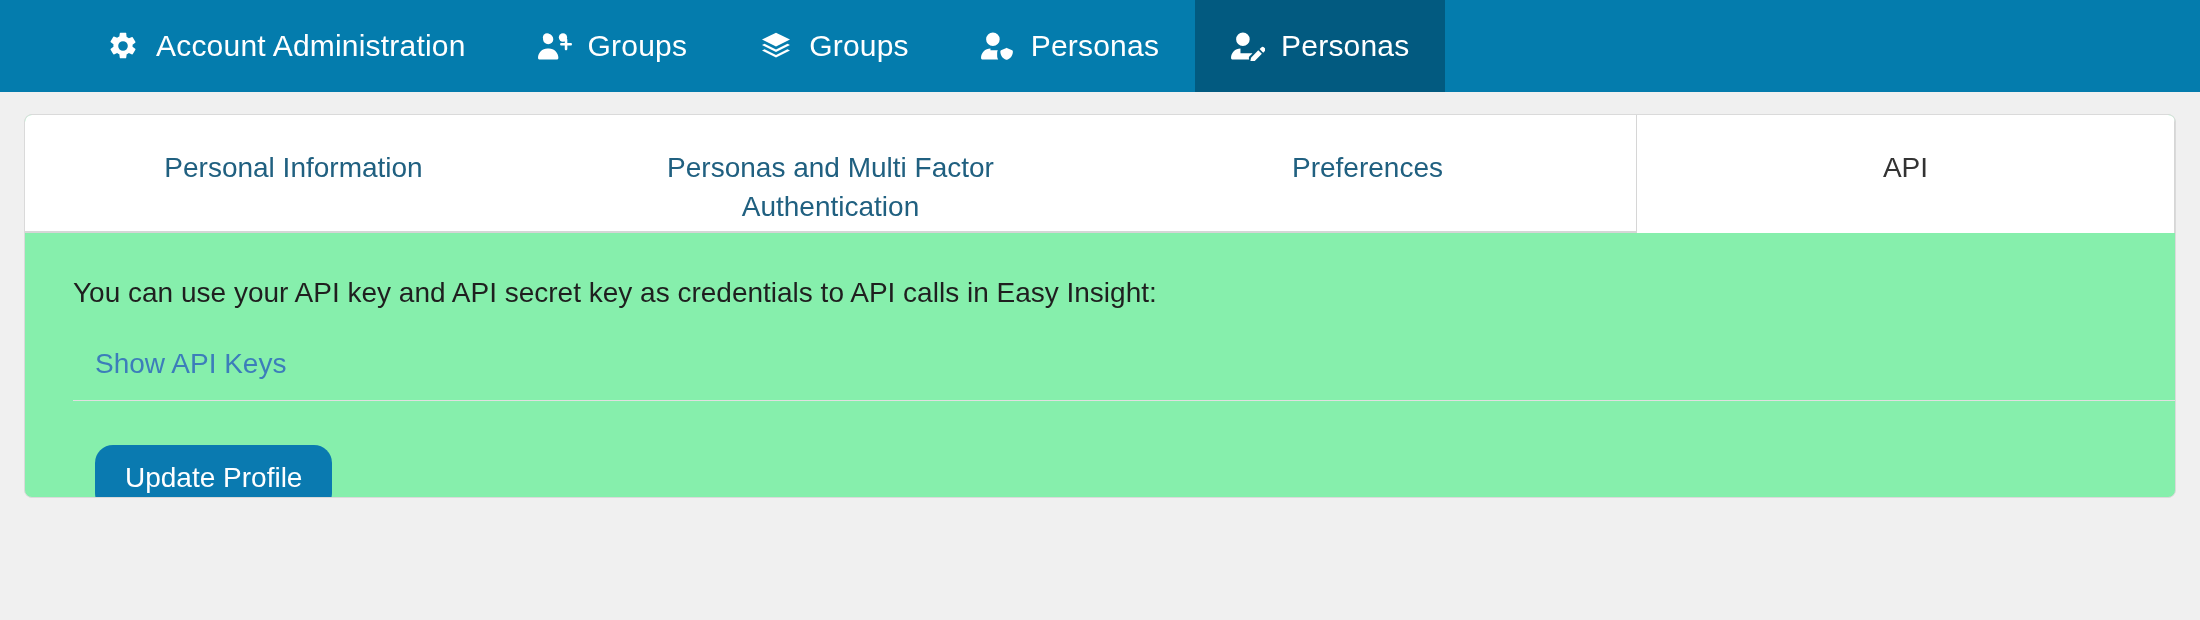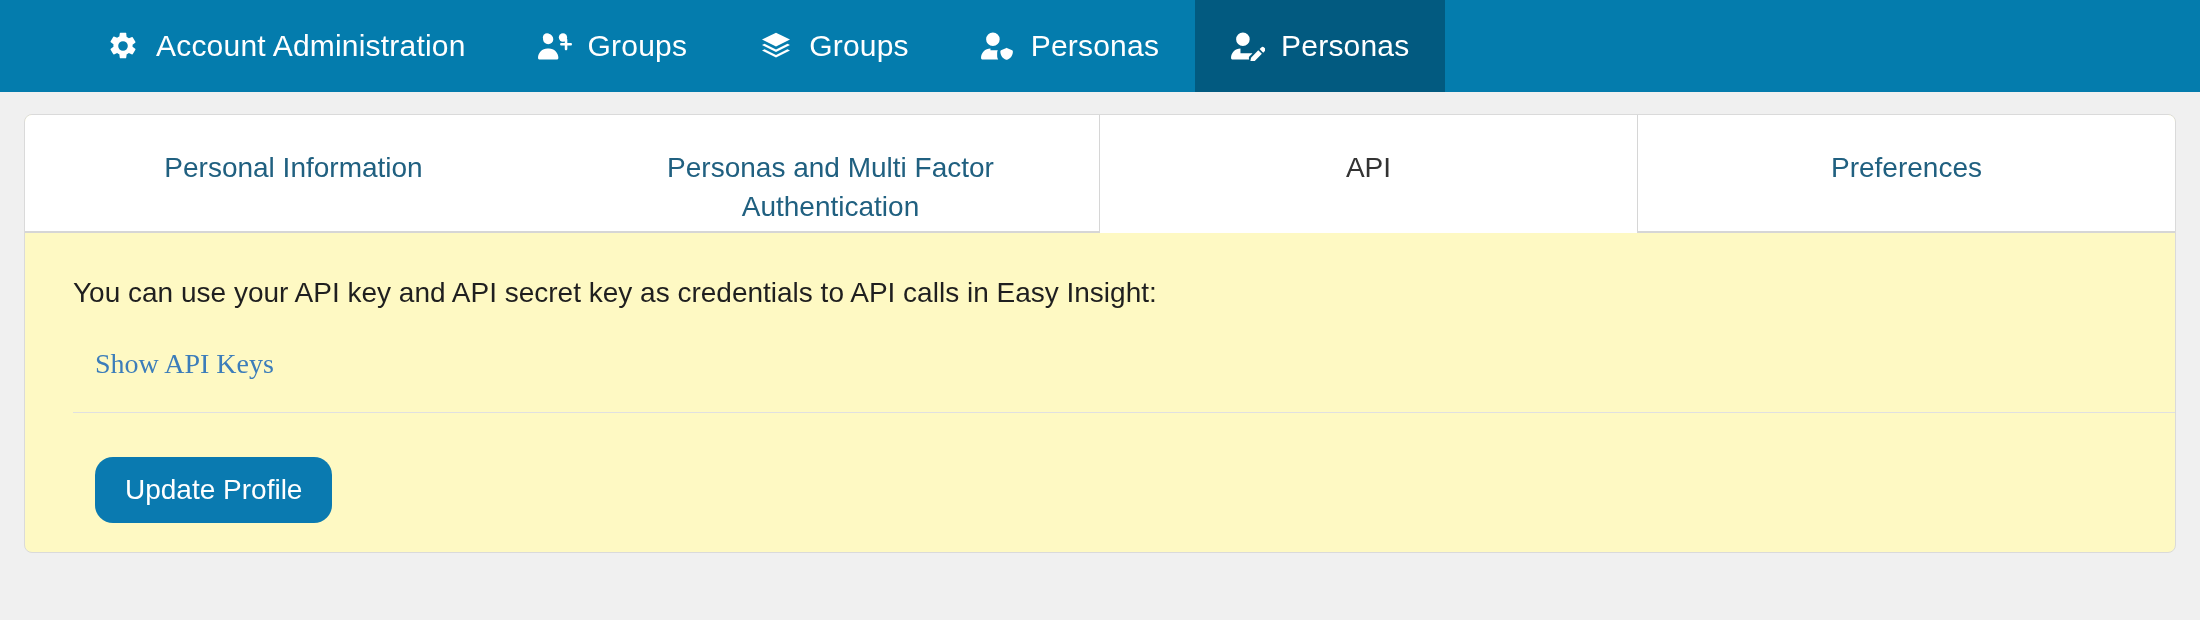--- a/index.html
+++ b/index.html
@@ -59,25 +59,25 @@
     position: absolute;
     top: 92px; left: 0;
     width: 2200px;
     height: 528px;
     background: #f0f0f0;
     padding: 22px 24px 0 24px;
   }
 
   
   .card {
-    background: #fef9c3;
+    background: #86efac;
     border: 1px solid #dadada;
     border-radius: 8px;
     width: 2152px;
-    height: 439px;
+    height: 384px;
     position: relative;
     overflow: hidden;
   }
 
   
   .tabs {
     display: flex;
     width: 100%;
     padding: 0;
     align-items: stretch;
@@ -111,22 +111,21 @@
     padding: 40px 48px 0 48px;
   }
   .intro-text {
     font-size: 28px;
     color: #1f1f1f;
     line-height: 1.4;
     margin: 0 0 36px 0;
   }
   .api-link-wrap {
     padding-left: 22px;
-    margin-bottom: 32px;
-    font-family: Liberation Serif, serif;
+    margin-bottom: 20px;
   }
   .api-link {
     font-size: 28px;
     color: #3c7dba;
     text-decoration: none;
     cursor: pointer;
   }
   .divider {
     height: 1px;
     background: #e0e0e0;
@@ -213,26 +212,26 @@
   <div class="page-body">
     <div class="card">
 
       <div class="tabs">
         <div class="tab">
           <span class="tab-label">Personal Information</span>
         </div>
         <div class="tab">
           <span class="tab-label">Personas and Multi Factor Authentication</span>
         </div>
+        <div class="tab">
+          <span class="tab-label">Preferences</span>
+        </div>
         <div class="tab active">
           <span class="tab-label">API</span>
         </div>
-        <div class="tab">
-          <span class="tab-label">Preferences</span>
-        </div>
       </div>
 
       <div class="content">
         <p class="intro-text">You can use your API key and API secret key as credentials to API calls in Easy Insight:</p>
 
         <div class="api-link-wrap">
           <a class="api-link" href="#">Show API Keys</a>
         </div>
 
         <div class="divider"></div>

